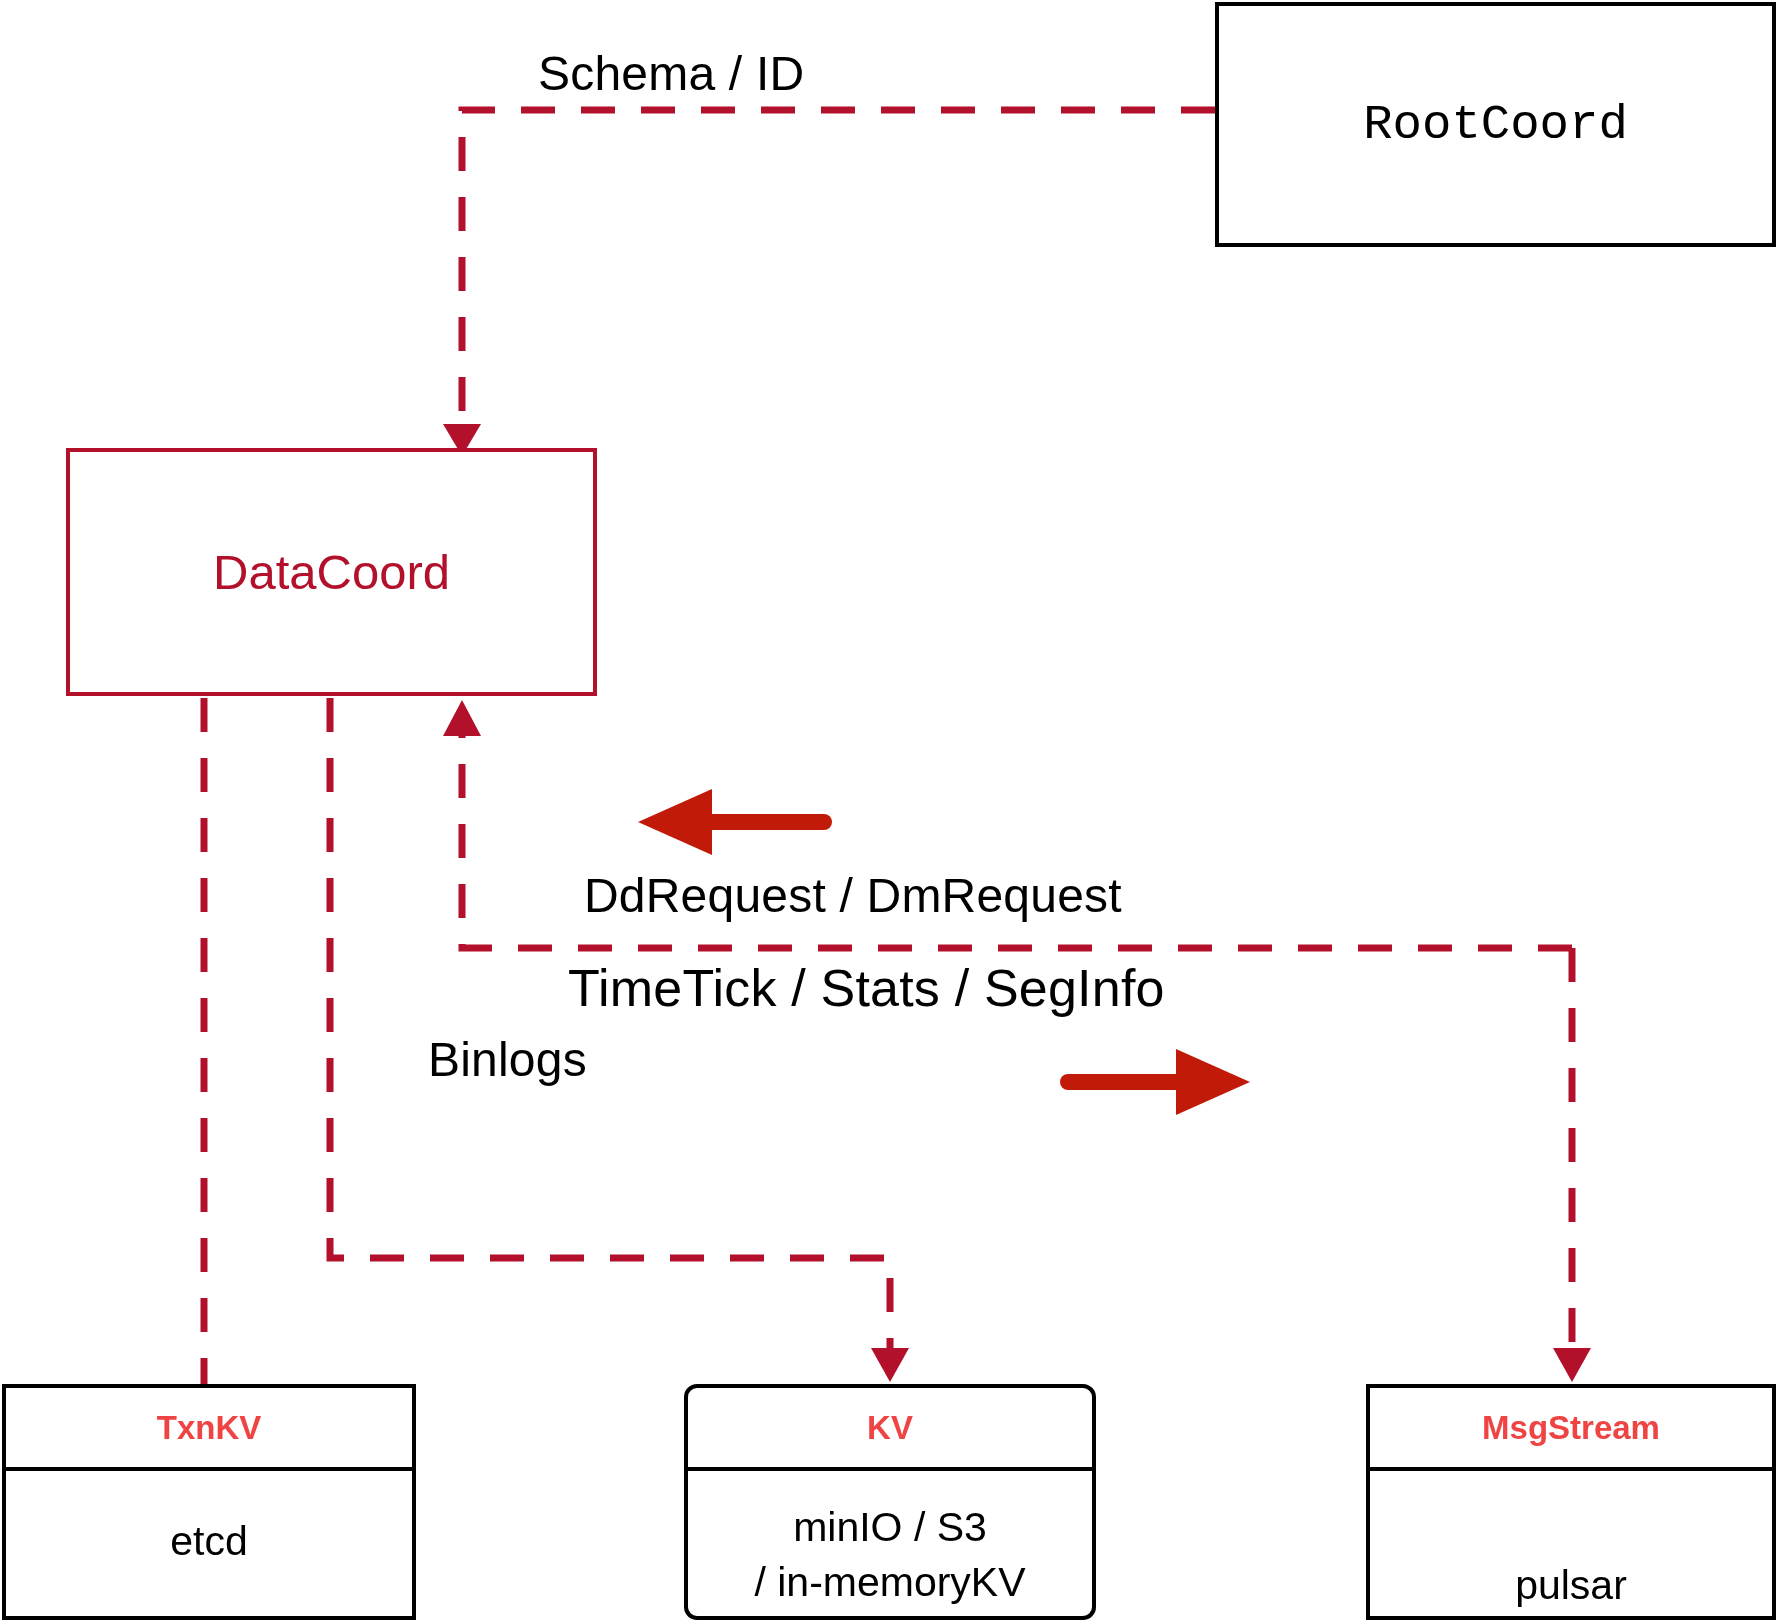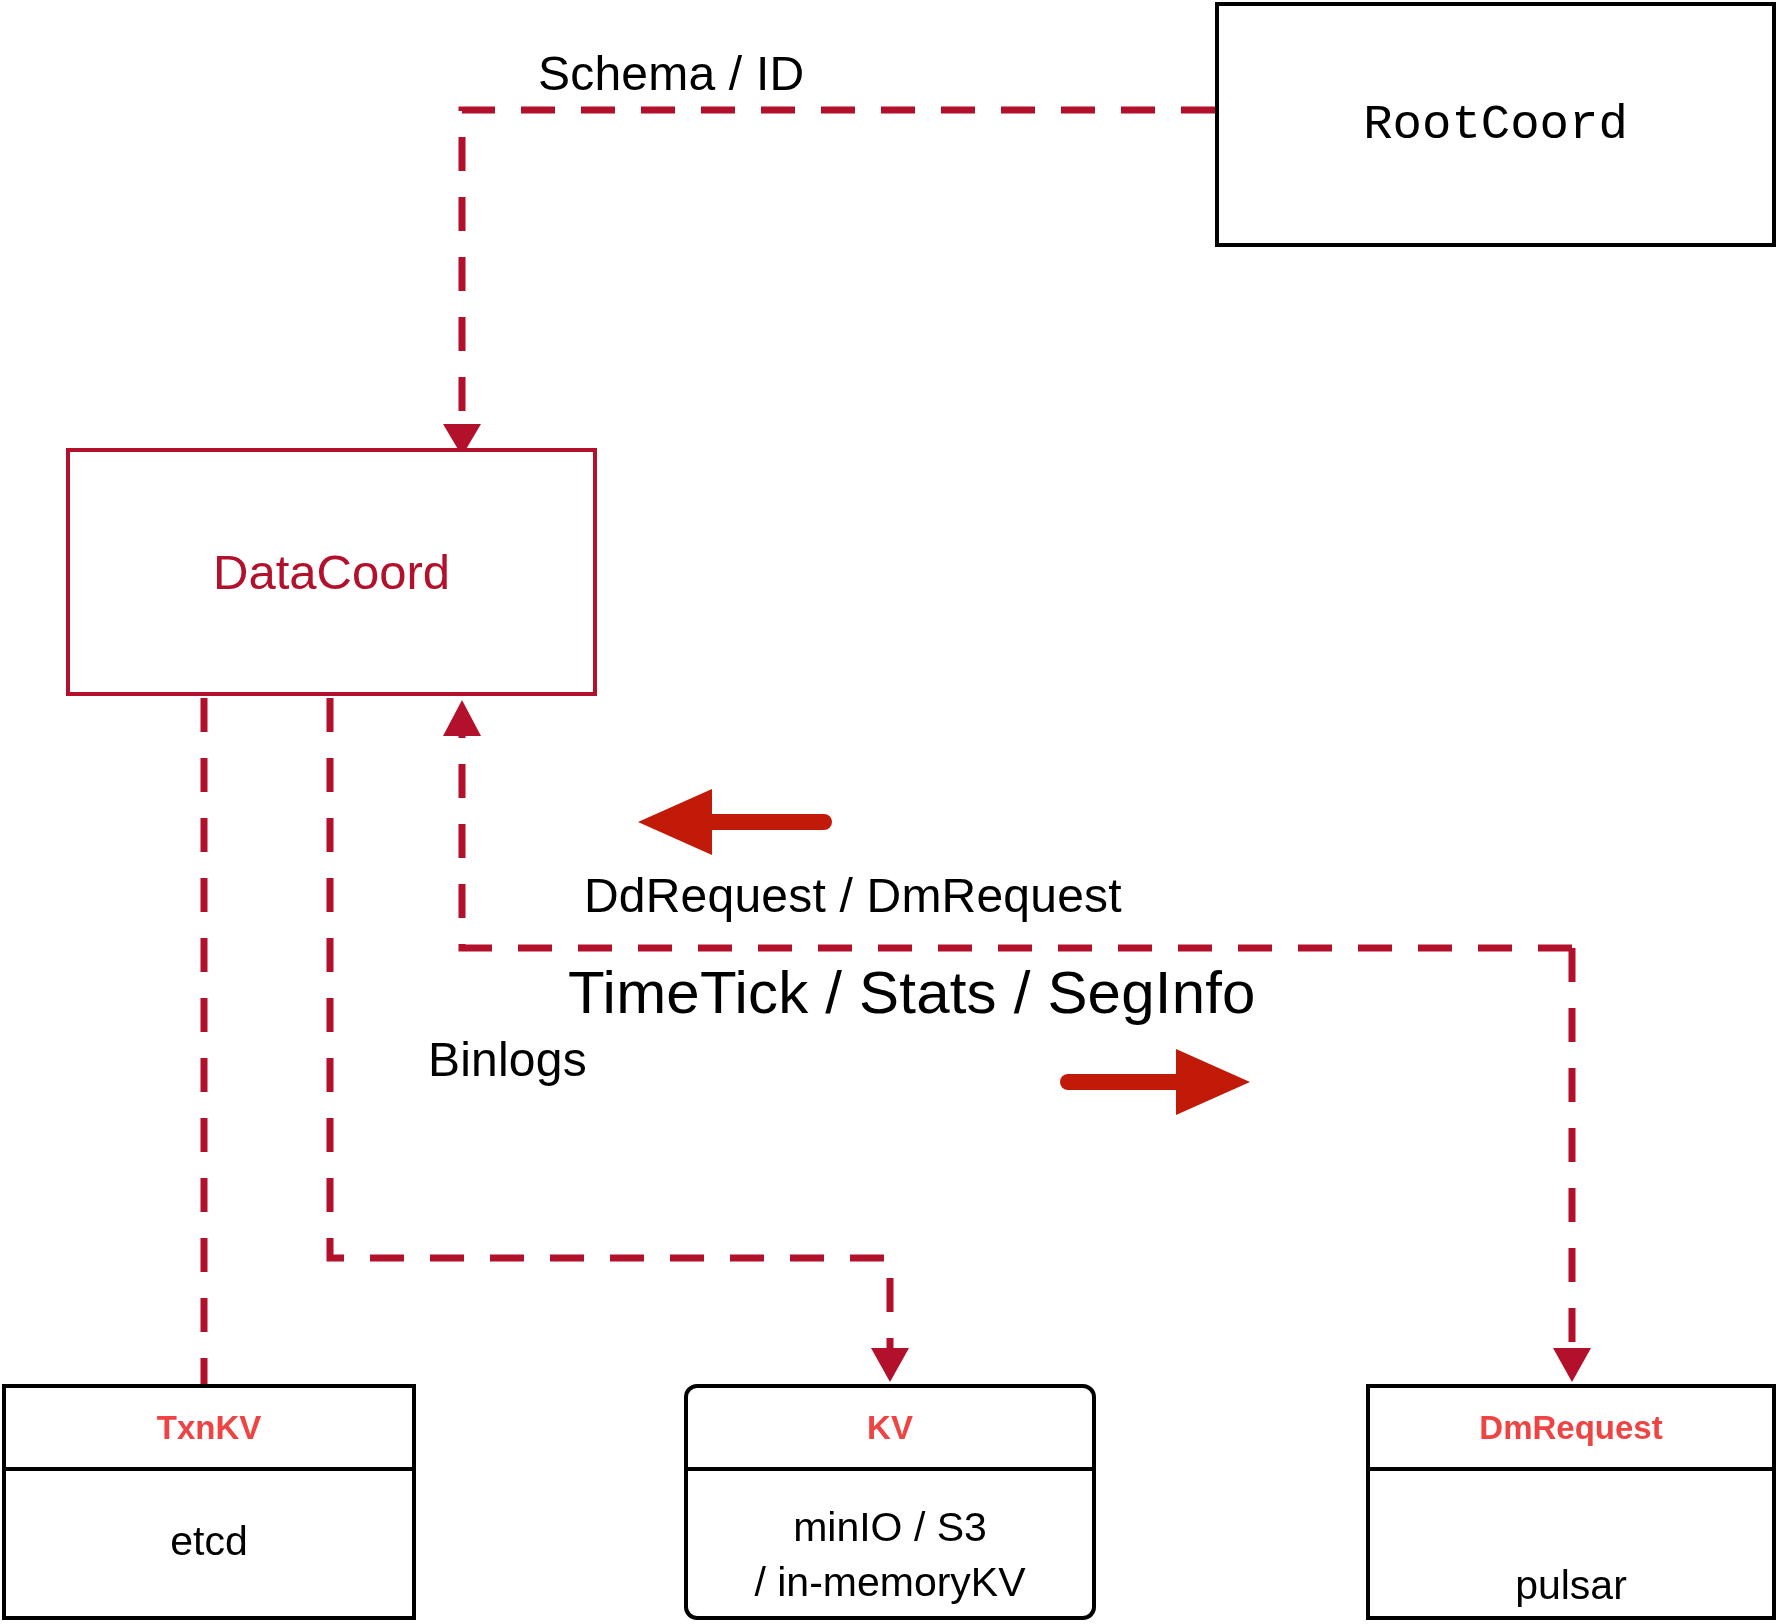--- a/index.html
+++ b/index.html
@@ -150,26 +150,26 @@
   <div class="node black" style="left:684px; top:1384px; width:412px; height:236px;border-radius:13px;">
     <div class="node-title bx-title bold" style="height:79px;">KV</div>
     <div class="divider" style="top:79px;"></div>
     <div class="node-sub bx-sub" style="height:175px;">
       <span>minIO / S3</span>
       <span>/ in-memoryKV</span>
     </div>
   </div>
 
   <div class="node black" style="left:1366px; top:1384px; width:410px; height:236px;">
-    <div class="node-title bx-title bold" style="height:79px;">DmRequest</div>
+    <div class="node-title bx-title bold" style="height:79px;">MsgStream</div>
     <div class="divider" style="top:79px;"></div>
     <div class="node-sub bx-sub" style="height:149px;margin-top:44px;">pulsar</div>
   </div>
 
   <div class="edge-label" style="left:538px; top:46px; font-size:48px;">Schema / ID</div>
 
   <div class="edge-label" style="left:584px; top:868px; font-size:48px;">DdRequest / DmRequest</div>
 
-  <div class="edge-label" style="left:568px; top:958px; font-size:60px;">TimeTick / Stats / SegInfo</div>
+  <div class="edge-label" style="left:568px; top:958px; font-size:52px;">TimeTick / Stats / SegInfo</div>
 
   <div class="edge-label" style="left:428px; top:1032px; font-size:48px;">Binlogs</div>
 
 </div>
 
 </body></html>

